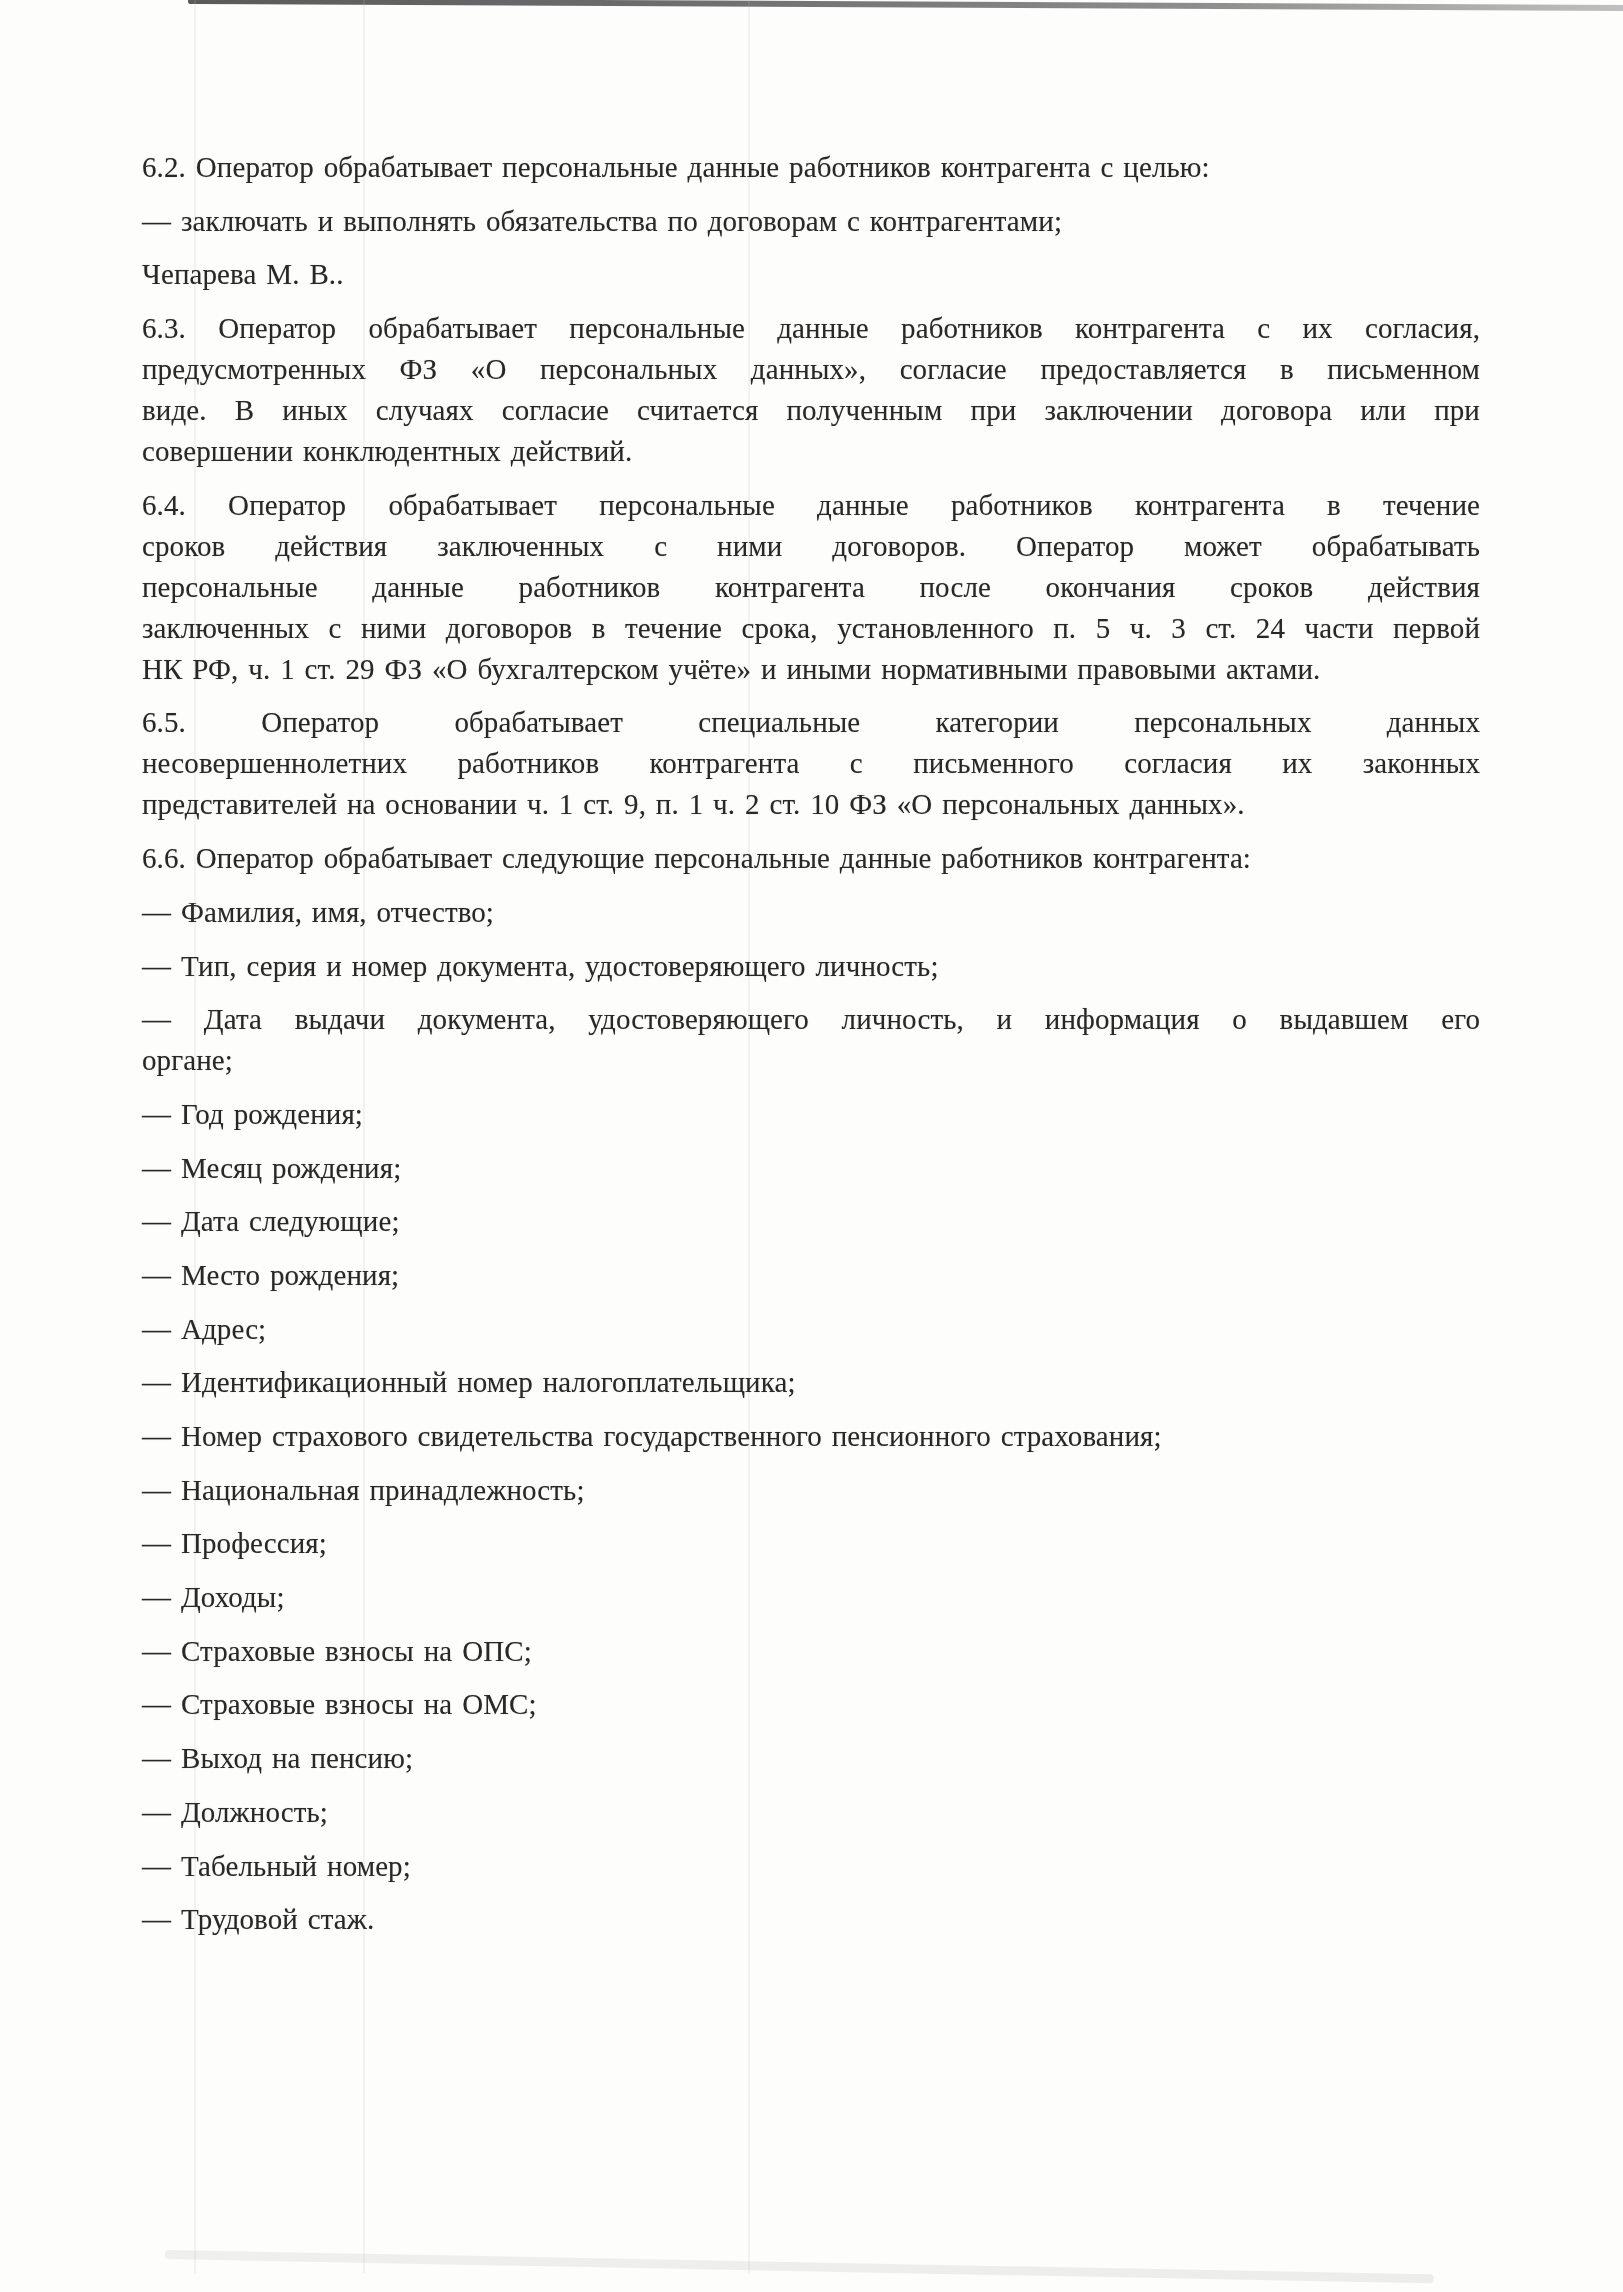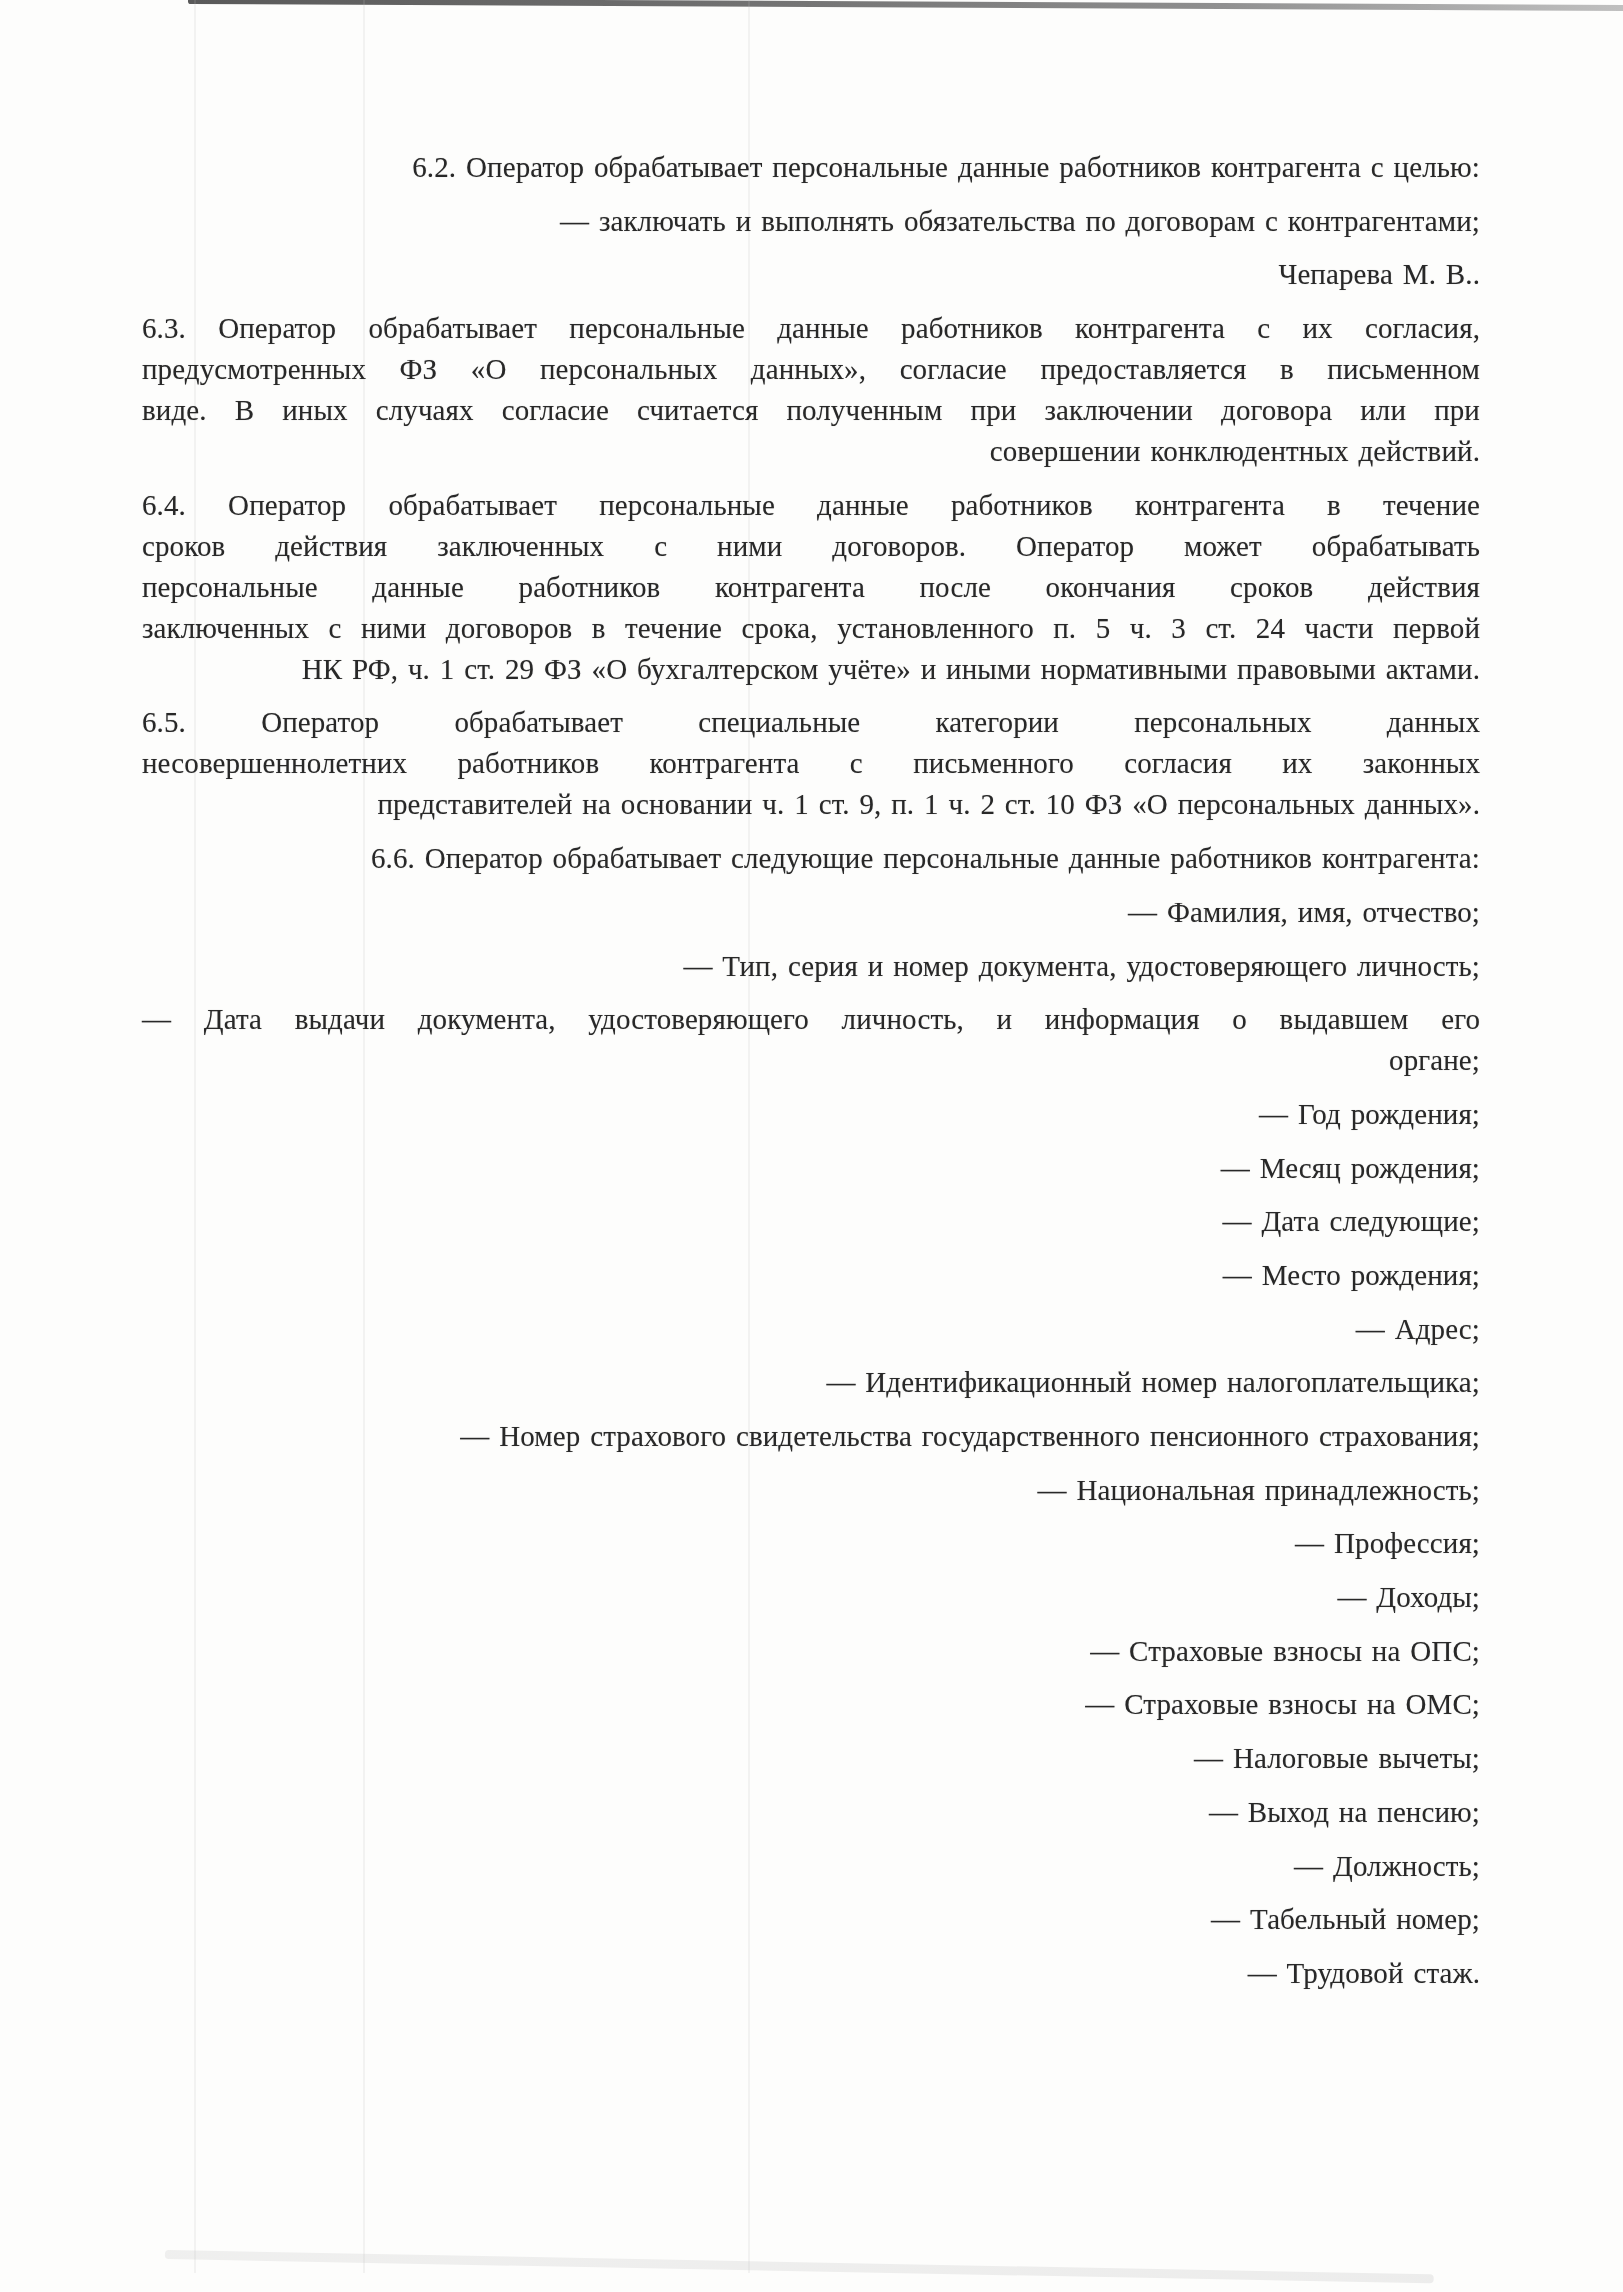--- a/index.html
+++ b/index.html
@@ -58,21 +58,21 @@
     color: #282828;
     font-size: 29px;
     letter-spacing: 0.1px;
     word-spacing: 2.5px;
     text-shadow: 0 0 1px rgba(30,30,30,0.28);
   }
   .block { margin: 0 0 12.7px 0; }
   .line {
     height: 41px;
     line-height: 41px;
-    text-align: right;
+    text-align: left;
   }
   .just .line.jl {
     text-align: justify;
     text-align-last: justify;
   }
 </style>
 </head>
 <body>
 
 <div class="page" style="background: rgb(253, 253, 252);">
@@ -151,23 +151,20 @@
       <div class="block">
         <div class="line">— Доходы;</div>
       </div>
       <div class="block">
         <div class="line">— Страховые взносы на ОПС;</div>
       </div>
       <div class="block">
         <div class="line">— Страховые взносы на ОМС;</div>
       </div>
       <div class="block">
-        <div class="line">— Налоговые вычеты;</div>
-      </div>
-      <div class="block">
         <div class="line">— Выход на пенсию;</div>
       </div>
       <div class="block">
         <div class="line">— Должность;</div>
       </div>
       <div class="block">
         <div class="line">— Табельный номер;</div>
       </div>
       <div class="block">
         <div class="line">— Трудовой стаж.</div>

